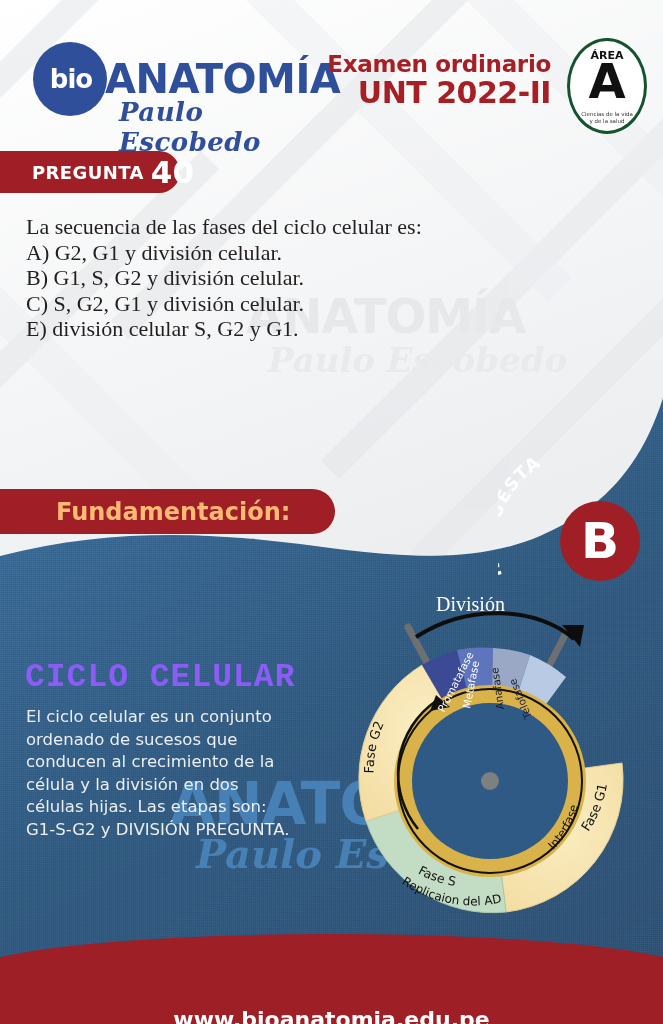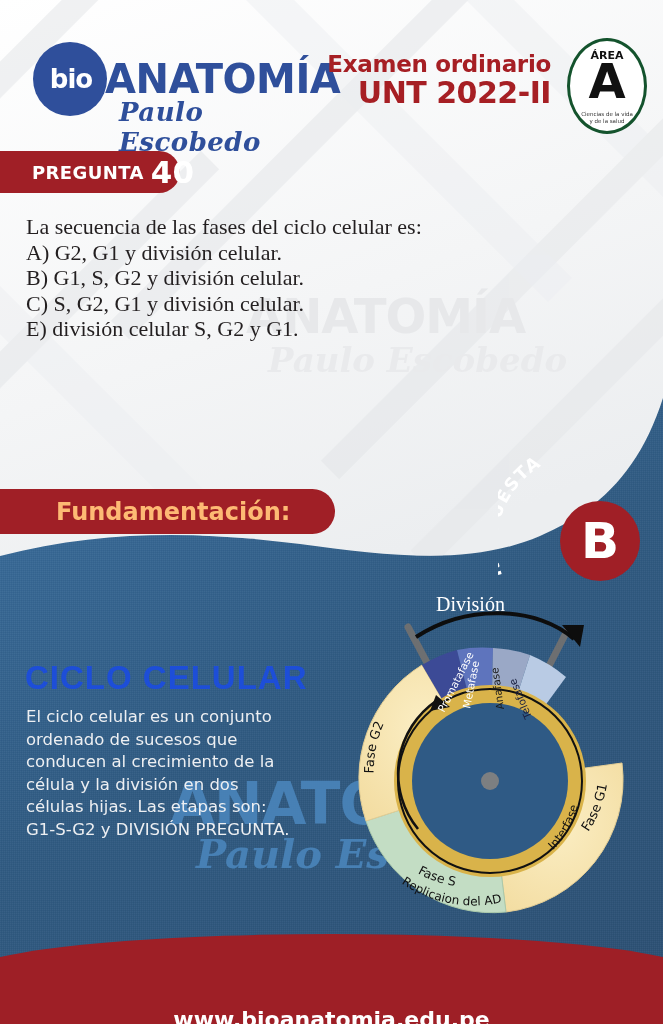--- a/index.html
+++ b/index.html
@@ -99,22 +99,22 @@
   .resp-letter{position:absolute;left:62px;top:43px;width:80px;height:80px;
                color:#fff;font-size:50px;font-weight:700;line-height:80px;
                text-align:center;font-family:"DejaVu Sans",sans-serif;}
   .resp-arc{position:absolute;left:0;top:0;width:165px;height:140px;}
   .resp-arc text{fill:#ffffff;font-size:17.5px;font-weight:700;
                  font-family:"DejaVu Sans",sans-serif;letter-spacing:1.5px;}
 
   
   .ciclo-title{
     position:absolute;left:25px;top:659px;
-    color:#1d4ed8;font-size:33px;font-weight:700;letter-spacing:1px;
-    font-family:Liberation Sans, sans-serif;
+    color:#8b5cf6;font-size:33px;font-weight:700;letter-spacing:1px;
+    font-family:Liberation Mono, monospace;
   }
   .ciclo-body{position:absolute;left:26px;top:706px;width:285px;}
   .ciclo-line{color:#edeff2;font-size:16.5px;line-height:22.5px;
               font-family:"DejaVu Sans",sans-serif;white-space:nowrap;}
 
   
   .wm2{position:absolute;left:170px;top:770px;pointer-events:none;opacity:.9;}
   .wm2-word{color:#4a85bb;font-size:58px;font-weight:700;letter-spacing:-1px;
             font-family:"DejaVu Sans",sans-serif;}
   .wm2-script{color:#4a85bb;font-size:40px;font-style:italic;font-weight:700;

